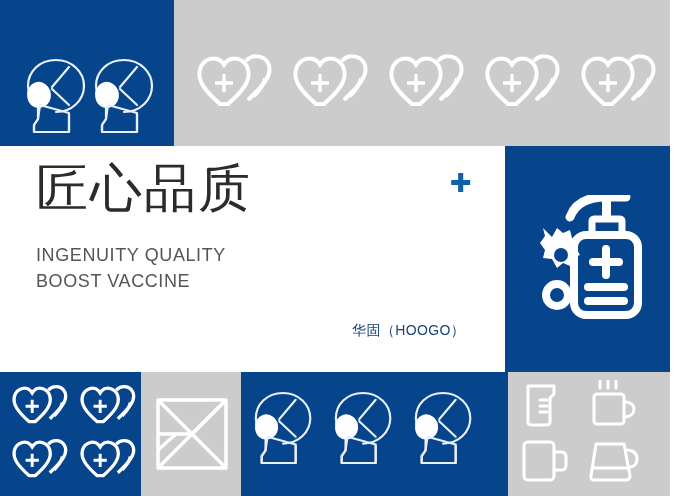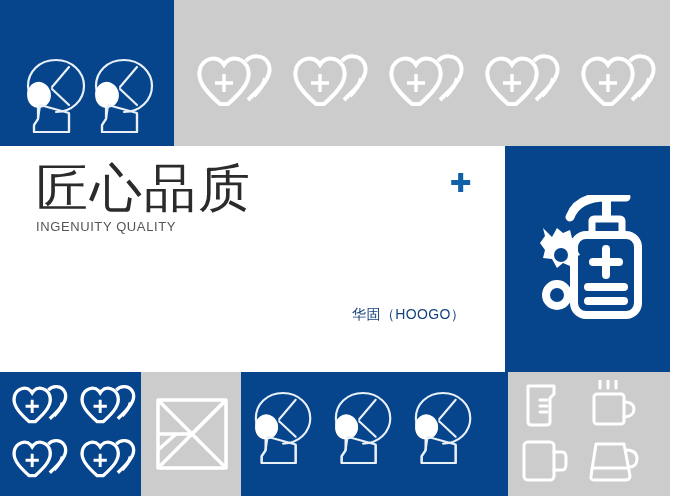--- a/index.html
+++ b/index.html
@@ -41,22 +41,22 @@
     font-size: 52px;
     line-height: 1.08;
     letter-spacing: 2px;
     font-weight: 400;
     color: #2b2b2b;
     white-space: nowrap;
   }
   .headline .accent { color: var(--brand-blue-text); }
 
   .subhead {
-    margin-top: 2px;
-    font-size: 13px;
+    margin-top: 26px;
+    font-size: 18px;
     line-height: 1.45;
     letter-spacing: 0.6px;
     color: #555555;
   }
 
   .plus-mark {
     position: absolute;
     left: 450px;
     top: 172px;
     width: 22px;
@@ -64,21 +64,21 @@
     color: var(--brand-blue-text);
     font-size: 26px;
     font-weight: 700;
     line-height: 22px;
     text-align: center;
   }
 
   .brand-line {
     position: absolute;
     left: 352px;
-    top: 306px;
+    top: 322px;
     font-size: 14px;
     letter-spacing: 0.4px;
     color: #15427e;
     white-space: nowrap;
   }
 
   
   .icon { position: absolute; display:block; }
   .heart-row-top { position:absolute; left:174px; top:50px; width:504px; height:70px; }
   .heart-row-top .icon { top: 0; }
@@ -170,20 +170,21 @@
       </g>
     </svg>
   </div>
 
   <div class="headline-wrap">
     <div class="headline">
       <span>匠心品质</span>
     </div>
     <div class="subhead">
       <div>INGENUITY QUALITY</div>
+      <div>BOOST VACCINE</div>
     </div>
   </div>
 
   <div class="plus-mark">✚</div>
 
   <div class="brand-line">华固（HOOGO）</div>
 
   <svg class="icon" style="left:530px; top:195px;" width="130" height="128" viewBox="0 0 130 128">
 
     <path d="M40 22 C46 6 62 2 76 2 L96 2" fill="none" stroke="#ffffff" stroke-width="9" stroke-linecap="round"></path>

